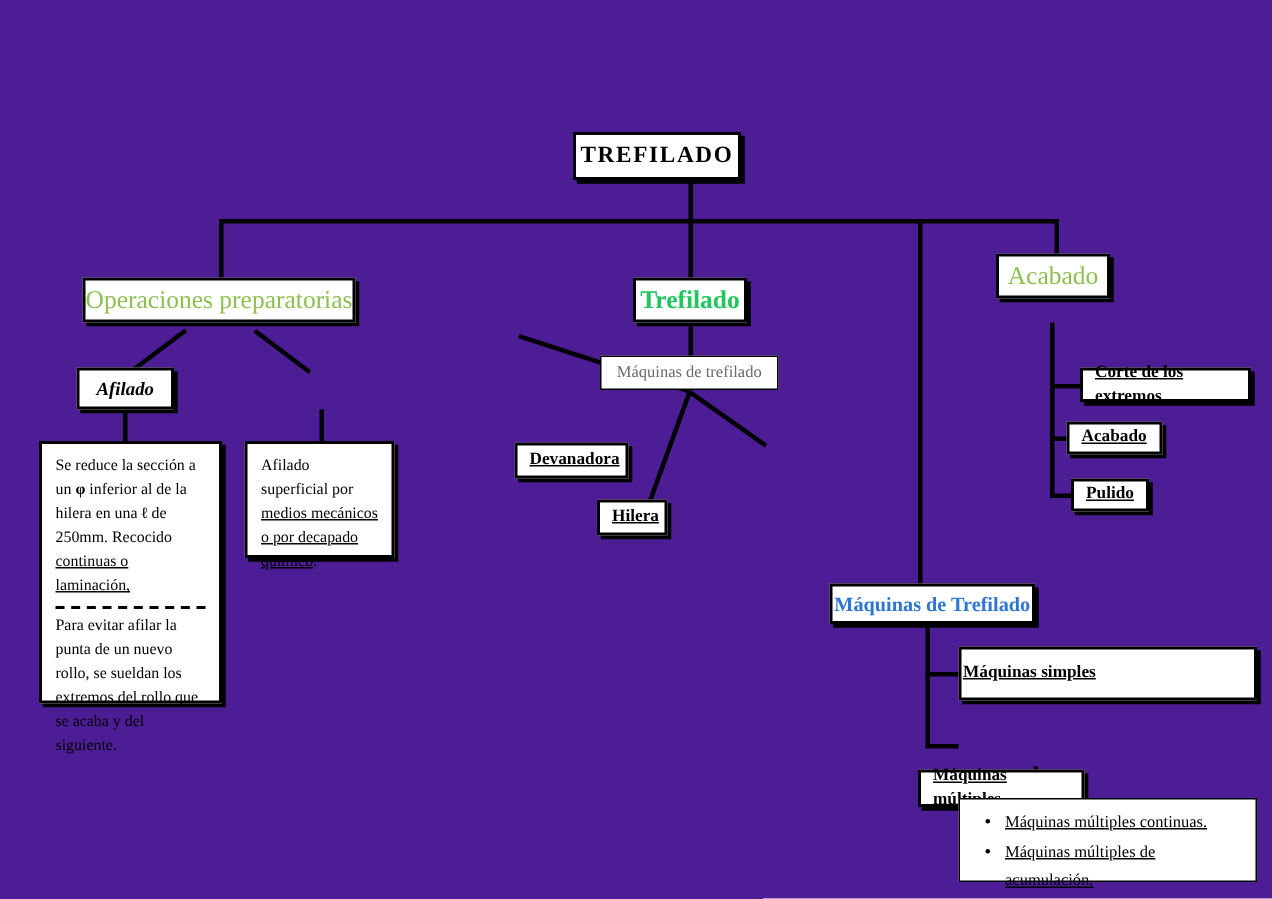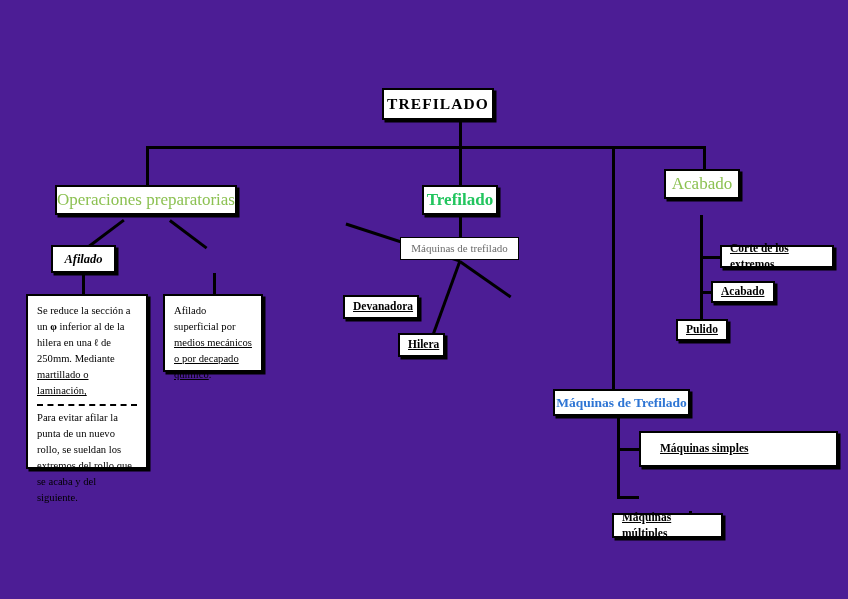--- a/index.html
+++ b/index.html
@@ -104,21 +104,21 @@
     padding-left: 26px;
     list-style: disc;
   }
   .bullets li {
     font-size: 11px;
     line-height: 1.78;
     text-decoration: underline;
   }
 
   
-  .twoline { padding: 4px 19px; }
+  .twoline { padding: 4px 1px; }
   .twoline .l1 {
     font-size: 11.5px;
     font-weight: bold;
     text-decoration: underline;
     display: block;
   }
   .twoline .l2 {
     font-size: 11.5px;
     font-weight: bold;
     display: block;
@@ -193,21 +193,21 @@
     <span class="txt">Acabado</span>
   </div>
 
   <div class="node center sub" style="left:51px; top:245px; width:65px; height:28px;font-style:italic;">
     <span class="txt">Afilado</span>
   </div>
 
 
   <div class="node note" style="left:26px; top:294px; width:122px; height:175px;">
     <span class="txt">
-      <span><span>Se reduce la sección a un </span><b>φ</b><span> inferior al de la hilera en una </span><b>ℓ</b><span> de 250mm. Mediante </span><span class="ul">martillado o laminación,</span></span>
+      <span><span>Se reduce la sección a un </span><b>φ</b><span> inferior al de la hilera en una </span><b>ℓ</b><span> de 250mm. Recocido </span><span class="ul">continuas o laminación,</span></span>
       <hr class="divider">
       <span>Para evitar afilar la punta de un nuevo rollo, se sueldan los extremos del rollo que se acaba y del siguiente.</span>
     </span>
   </div>
 
   <div class="node note" style="left:163px; top:294px; width:100px; height:78px;">
     <span class="txt">
       <span>Afilado superficial por </span><span class="ul">medios mecánicos o por decapado químico</span><span>.</span>
     </span>
   </div>
@@ -226,32 +226,39 @@
 
 
   <div class="node center leaf" style="left:720px; top:245px; width:114px; height:23px;">
     <span class="txt">Corte de los extremos</span>
   </div>
 
   <div class="node center leaf" style="left:711px; top:281px; width:64px; height:22px;">
     <span class="txt">Acabado</span>
   </div>
 
-  <div class="node center leaf" style="left:676px; top:319px; width:52px; height:22px;">
+  <div class="node center leaf" style="left:714px; top:319px; width:52px; height:22px;">
     <span class="txt">Pulido</span>
   </div>
 
   <div class="node center cat cat-blue" style="left:553px; top:389px; width:137px; height:27px;">
     <span class="txt">Máquinas de Trefilado</span>
   </div>
 
   <div class="node twoline" style="left:639px; top:431px; width:199px; height:36px;">
     <span class="txt">
       <span class="l1">Máquinas simples</span>
     </span>
   </div>
 
   <div class="node leaf" style="left:612px; top:485px; width:111px; height:25px;margin-top:28px;">
     <span class="txt">Máquinas múltiples</span>
   </div>
 
+  <div class="node thin bullets" style="left:639px; top:532px; width:199px; height:56px;">
+    <ul>
+      <li>Máquinas múltiples continuas.</li>
+      <li>Máquinas múltiples de acumulación.</li>
+      <li>Máquinas múltiples compensadas.</li>
+    </ul>
+  </div>
 
 </div>
 
 </body></html>

